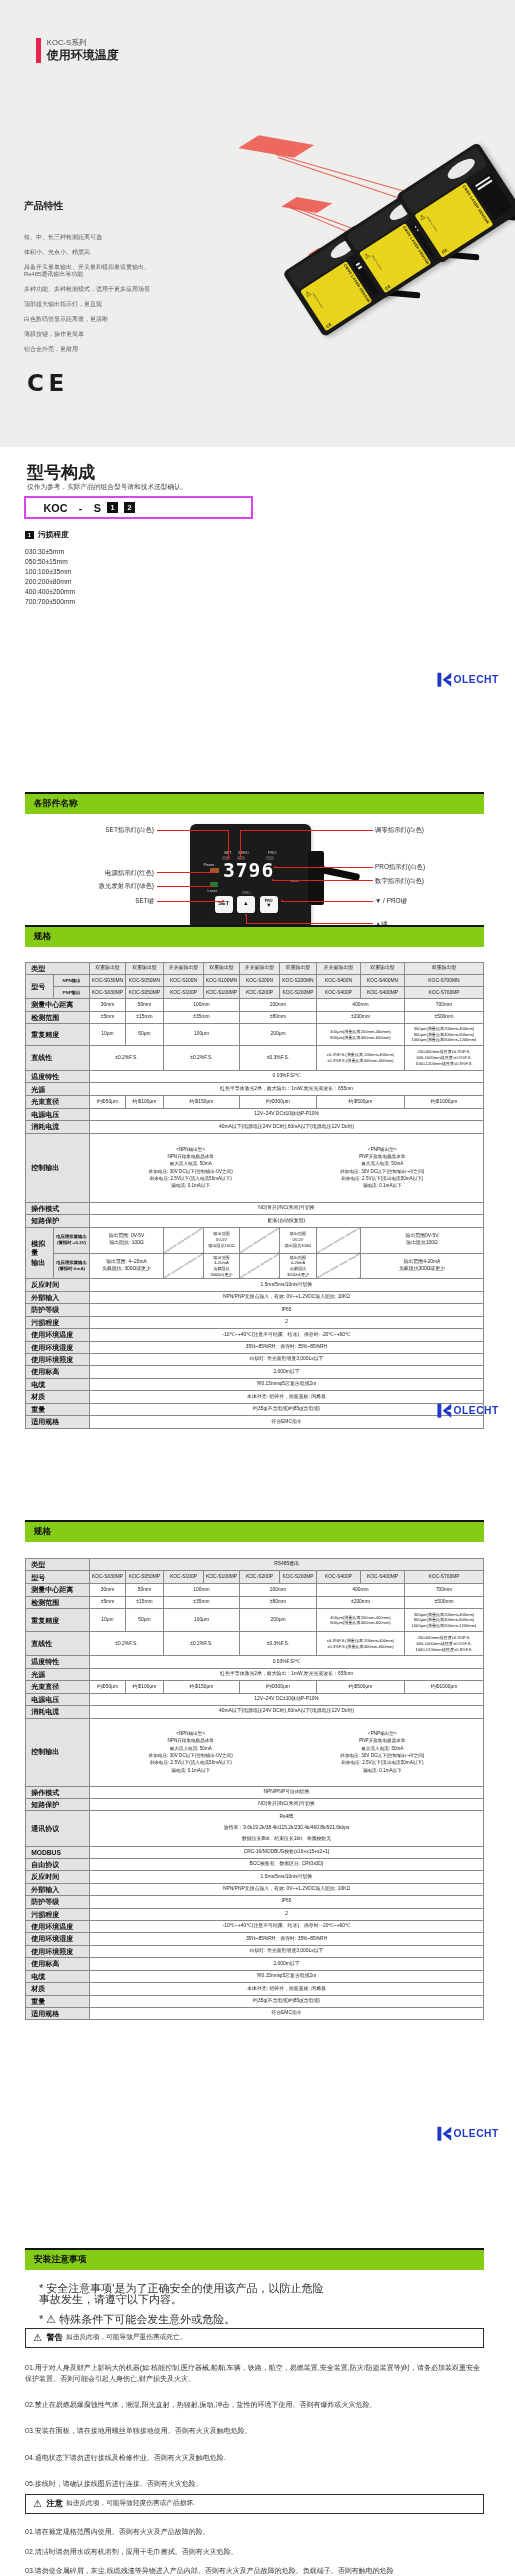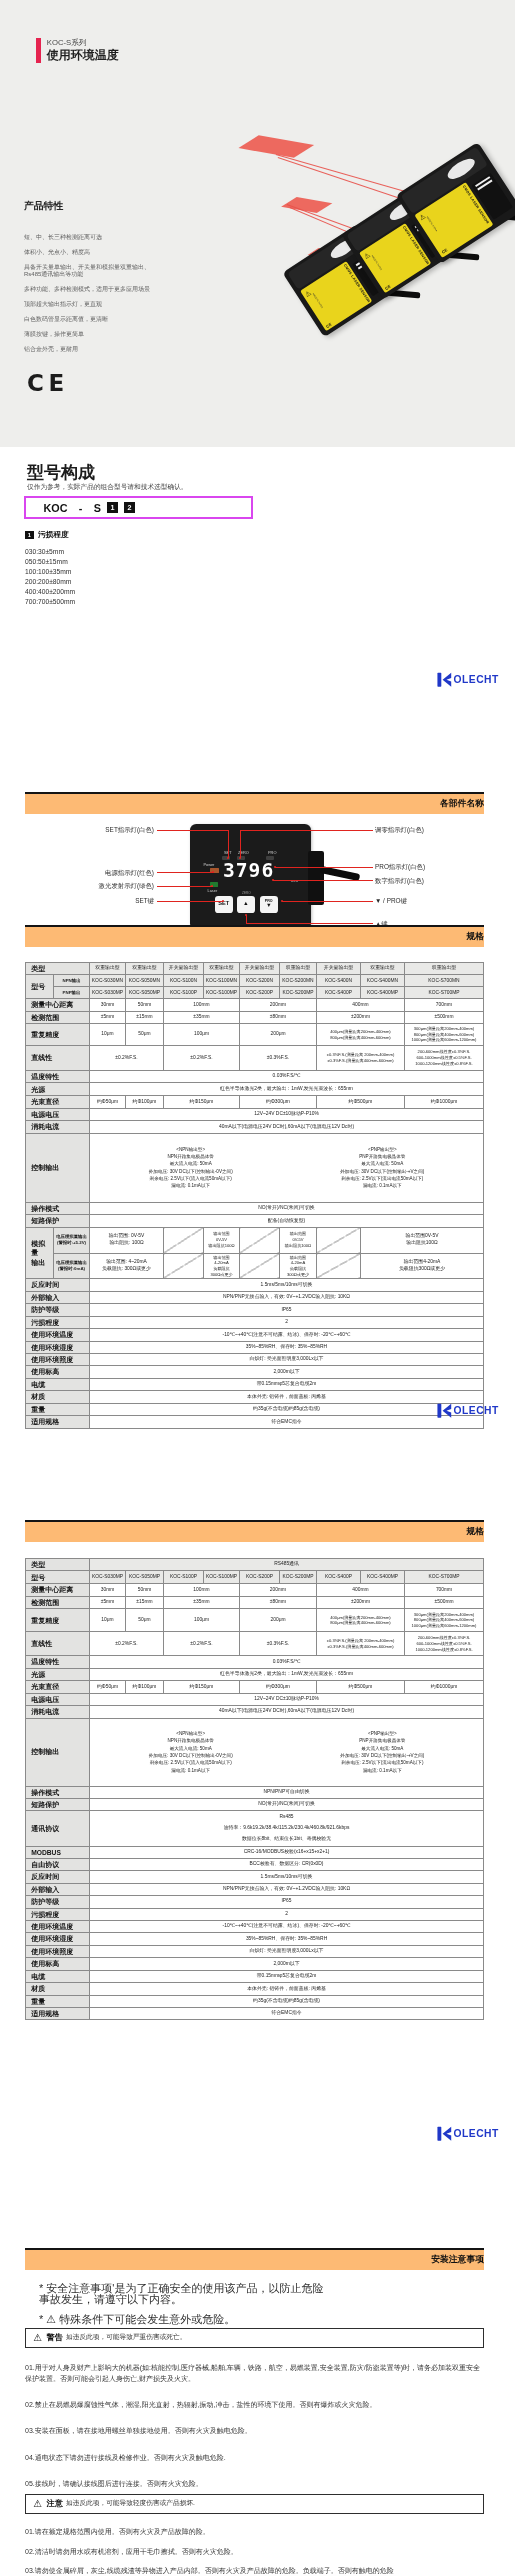--- a/index.html
+++ b/index.html
@@ -24,22 +24,22 @@
   .s-warn{position:absolute;left:2.6px;top:2.1px;font-size:6.7px;color:#111;}
   .s-vtext{position:absolute;right:1.5px;top:1.5px;writing-mode:vertical-rl;font-size:3.6px;font-weight:bold;color:#161616;letter-spacing:0.3px;}
   .s-vtext2{position:absolute;left:9.3px;top:8.2px;writing-mode:vertical-rl;font-size:2.3px;color:#333;}
   .s-ce{position:absolute;left:3.1px;bottom:1.5px;font-size:4.1px;font-weight:bold;color:#111;}
   .s-disp{position:absolute;right:6%;top:40%;width:24%;height:50%;background:#111;border-radius:1.5px;}
   .s-disp i{display:block;width:70%;height:2.1px;background:#efefef;margin:2.1px auto 0;}
   .s-cable{position:absolute;background:#0d0d0d;border-radius:2.1px;}
   .beam{position:absolute;height:0.8px;background:#e8514a;transform-origin:0 0;opacity:.9;}
   .target{position:absolute;background:#ec5a50;opacity:.9;}
   
-  .sec-hd{position:absolute;left:25px;width:459px;background:#fdba74;border-top:2.1px solid #141414;
-          font-size:8.8px;font-weight:bold;color:#111;padding:4.1px 0 4.1px 8.8px;box-sizing:border-box;text-align:right;}
+  .sec-hd{position:absolute;left:25px;width:459px;background:#84cc16;border-top:2.1px solid #141414;
+          font-size:8.8px;font-weight:bold;color:#111;padding:4.1px 0 4.1px 8.8px;box-sizing:border-box;}
   .kolecht{position:absolute;display:flex;align-items:center;}
   .kolecht span{color:#2038c8;font-weight:800;font-size:10.3px;letter-spacing:0.5px;margin-left:1px;}
   
   .h-model{position:absolute;left:27px;top:461px;font-size:17px;font-weight:bold;color:#1c1c1c;}
   .model-note{position:absolute;left:27px;top:483px;font-size:6.7px;color:#3f3f3f;}
   .model-box{position:absolute;left:24px;top:496px;width:229px;height:23px;border:2px solid #d946ef;background:#fff;
              display:flex;align-items:center;box-sizing:border-box;}
   .model-box b{font-size:10.8px;font-weight:bold;color:#111;}
   .mb-koc{margin-left:17.5px;}
   .mb-dash{margin-left:11.3px;}

